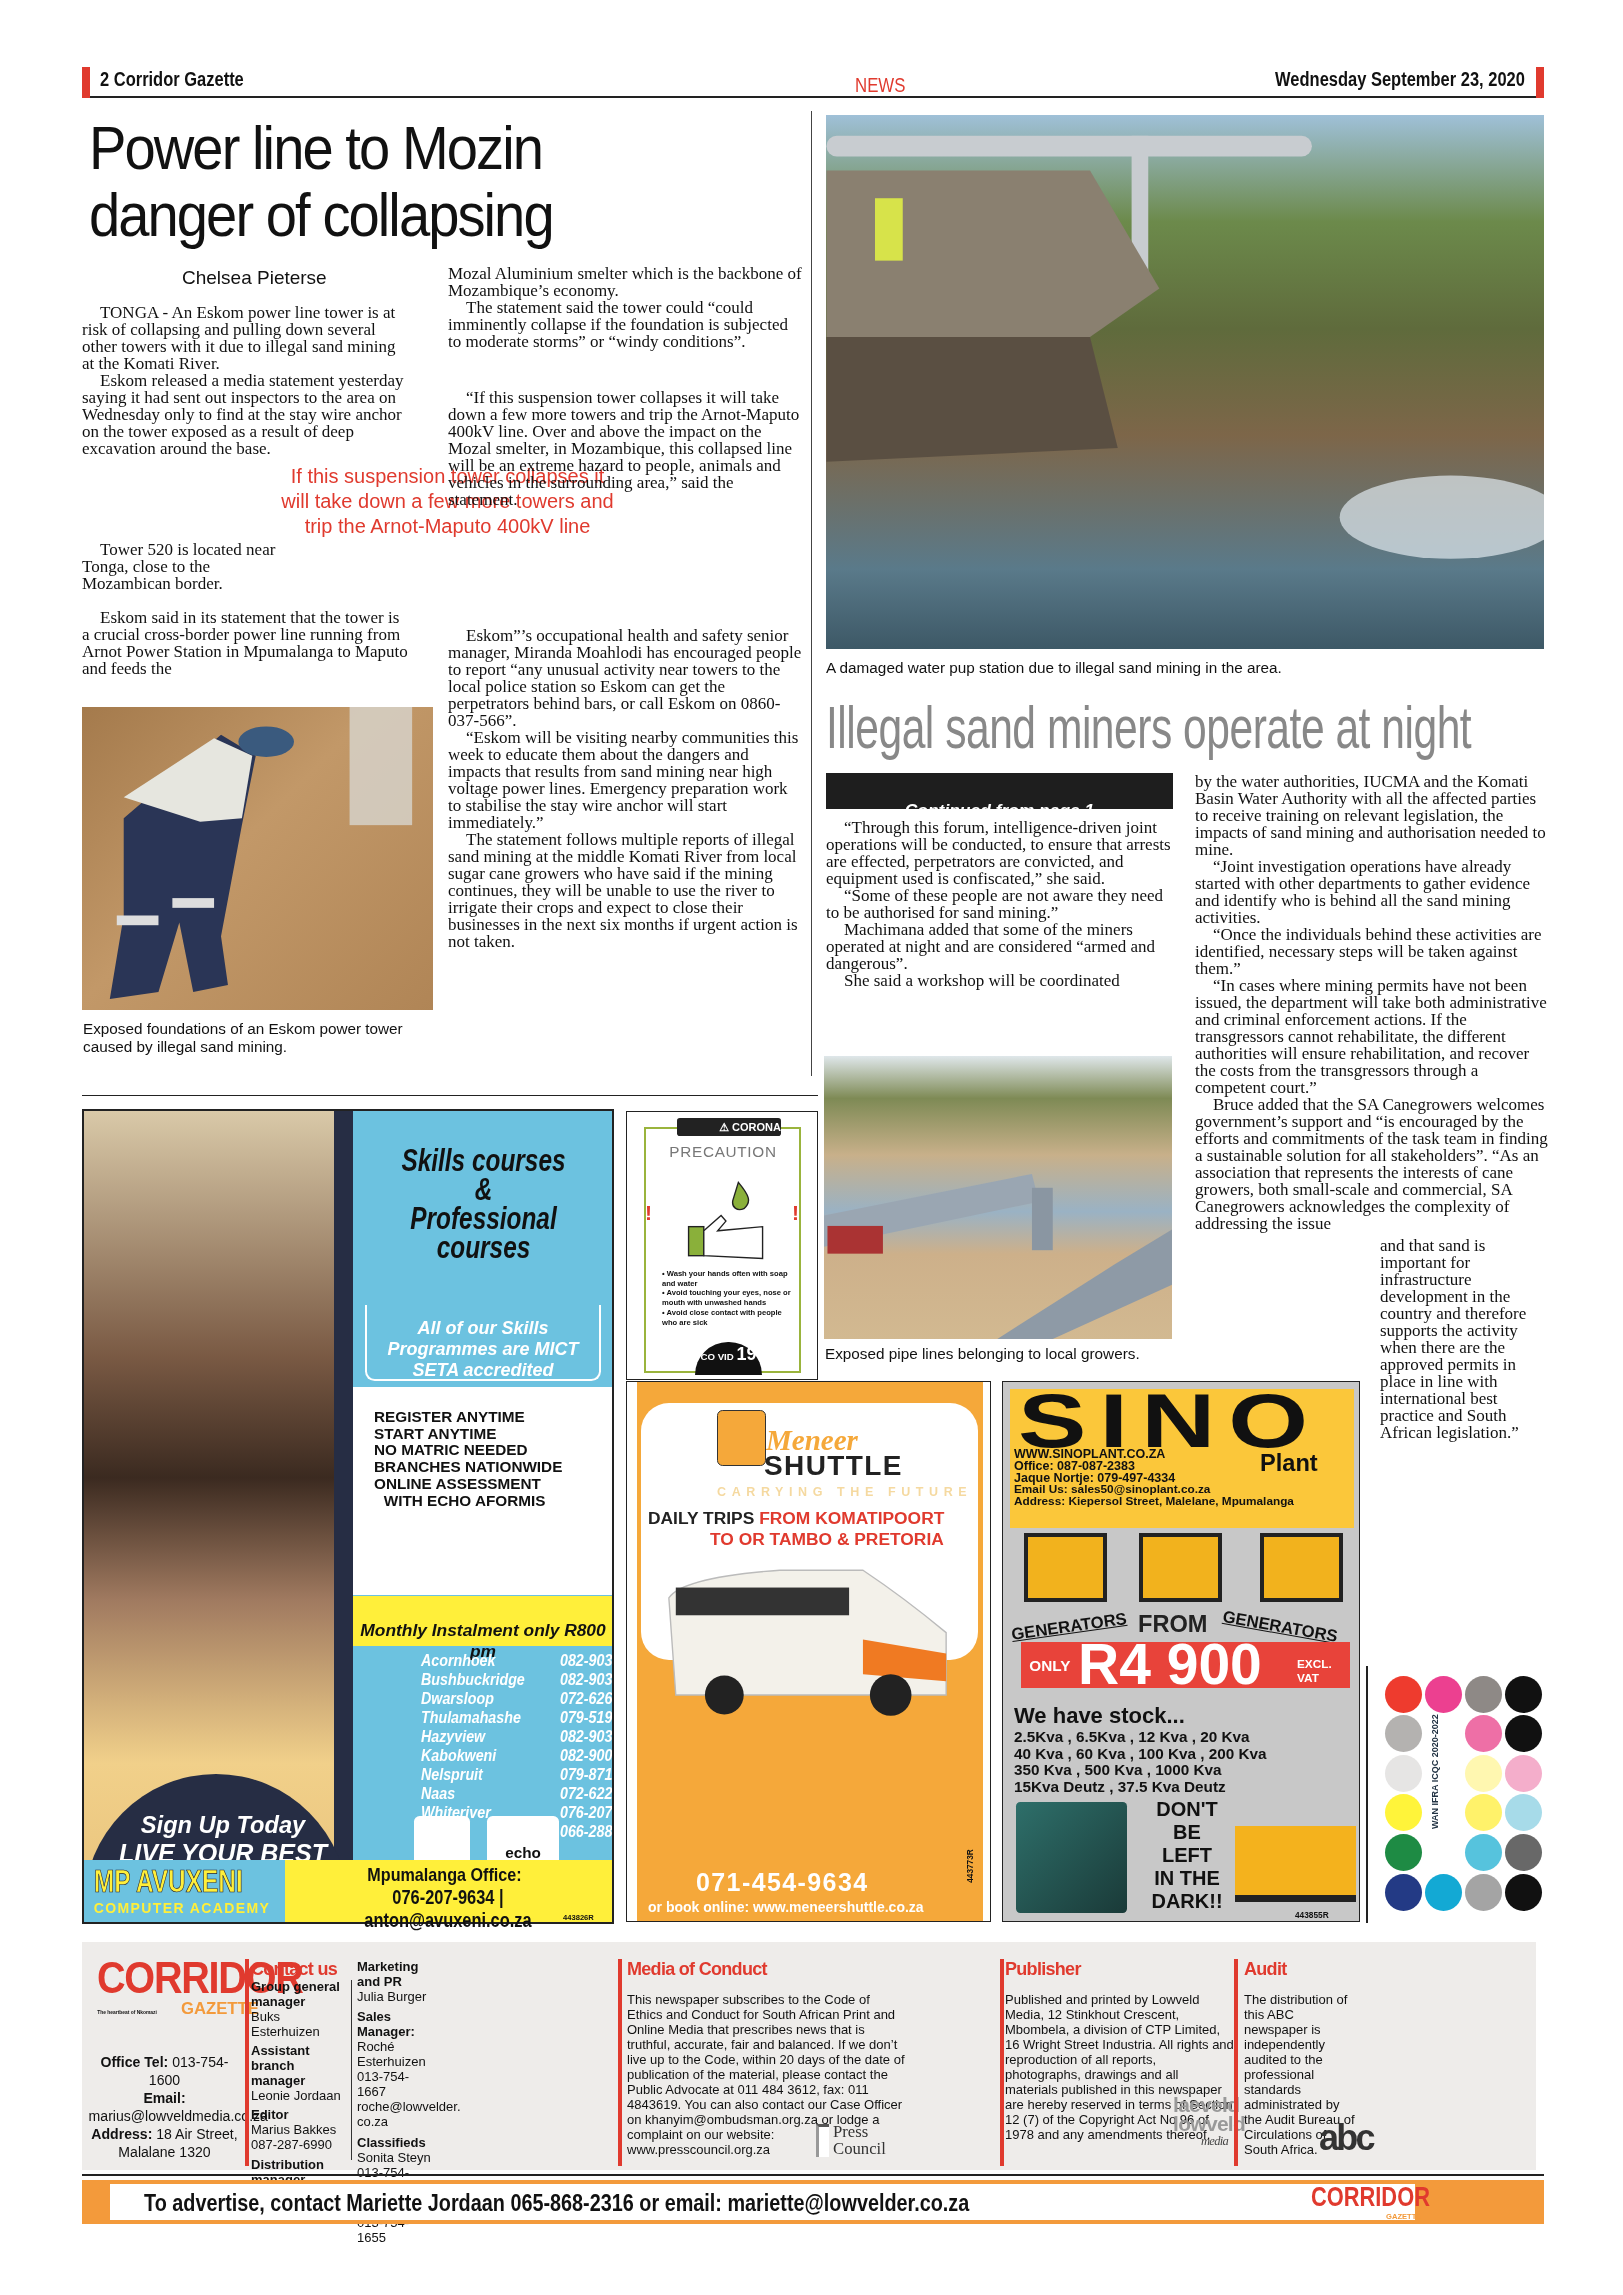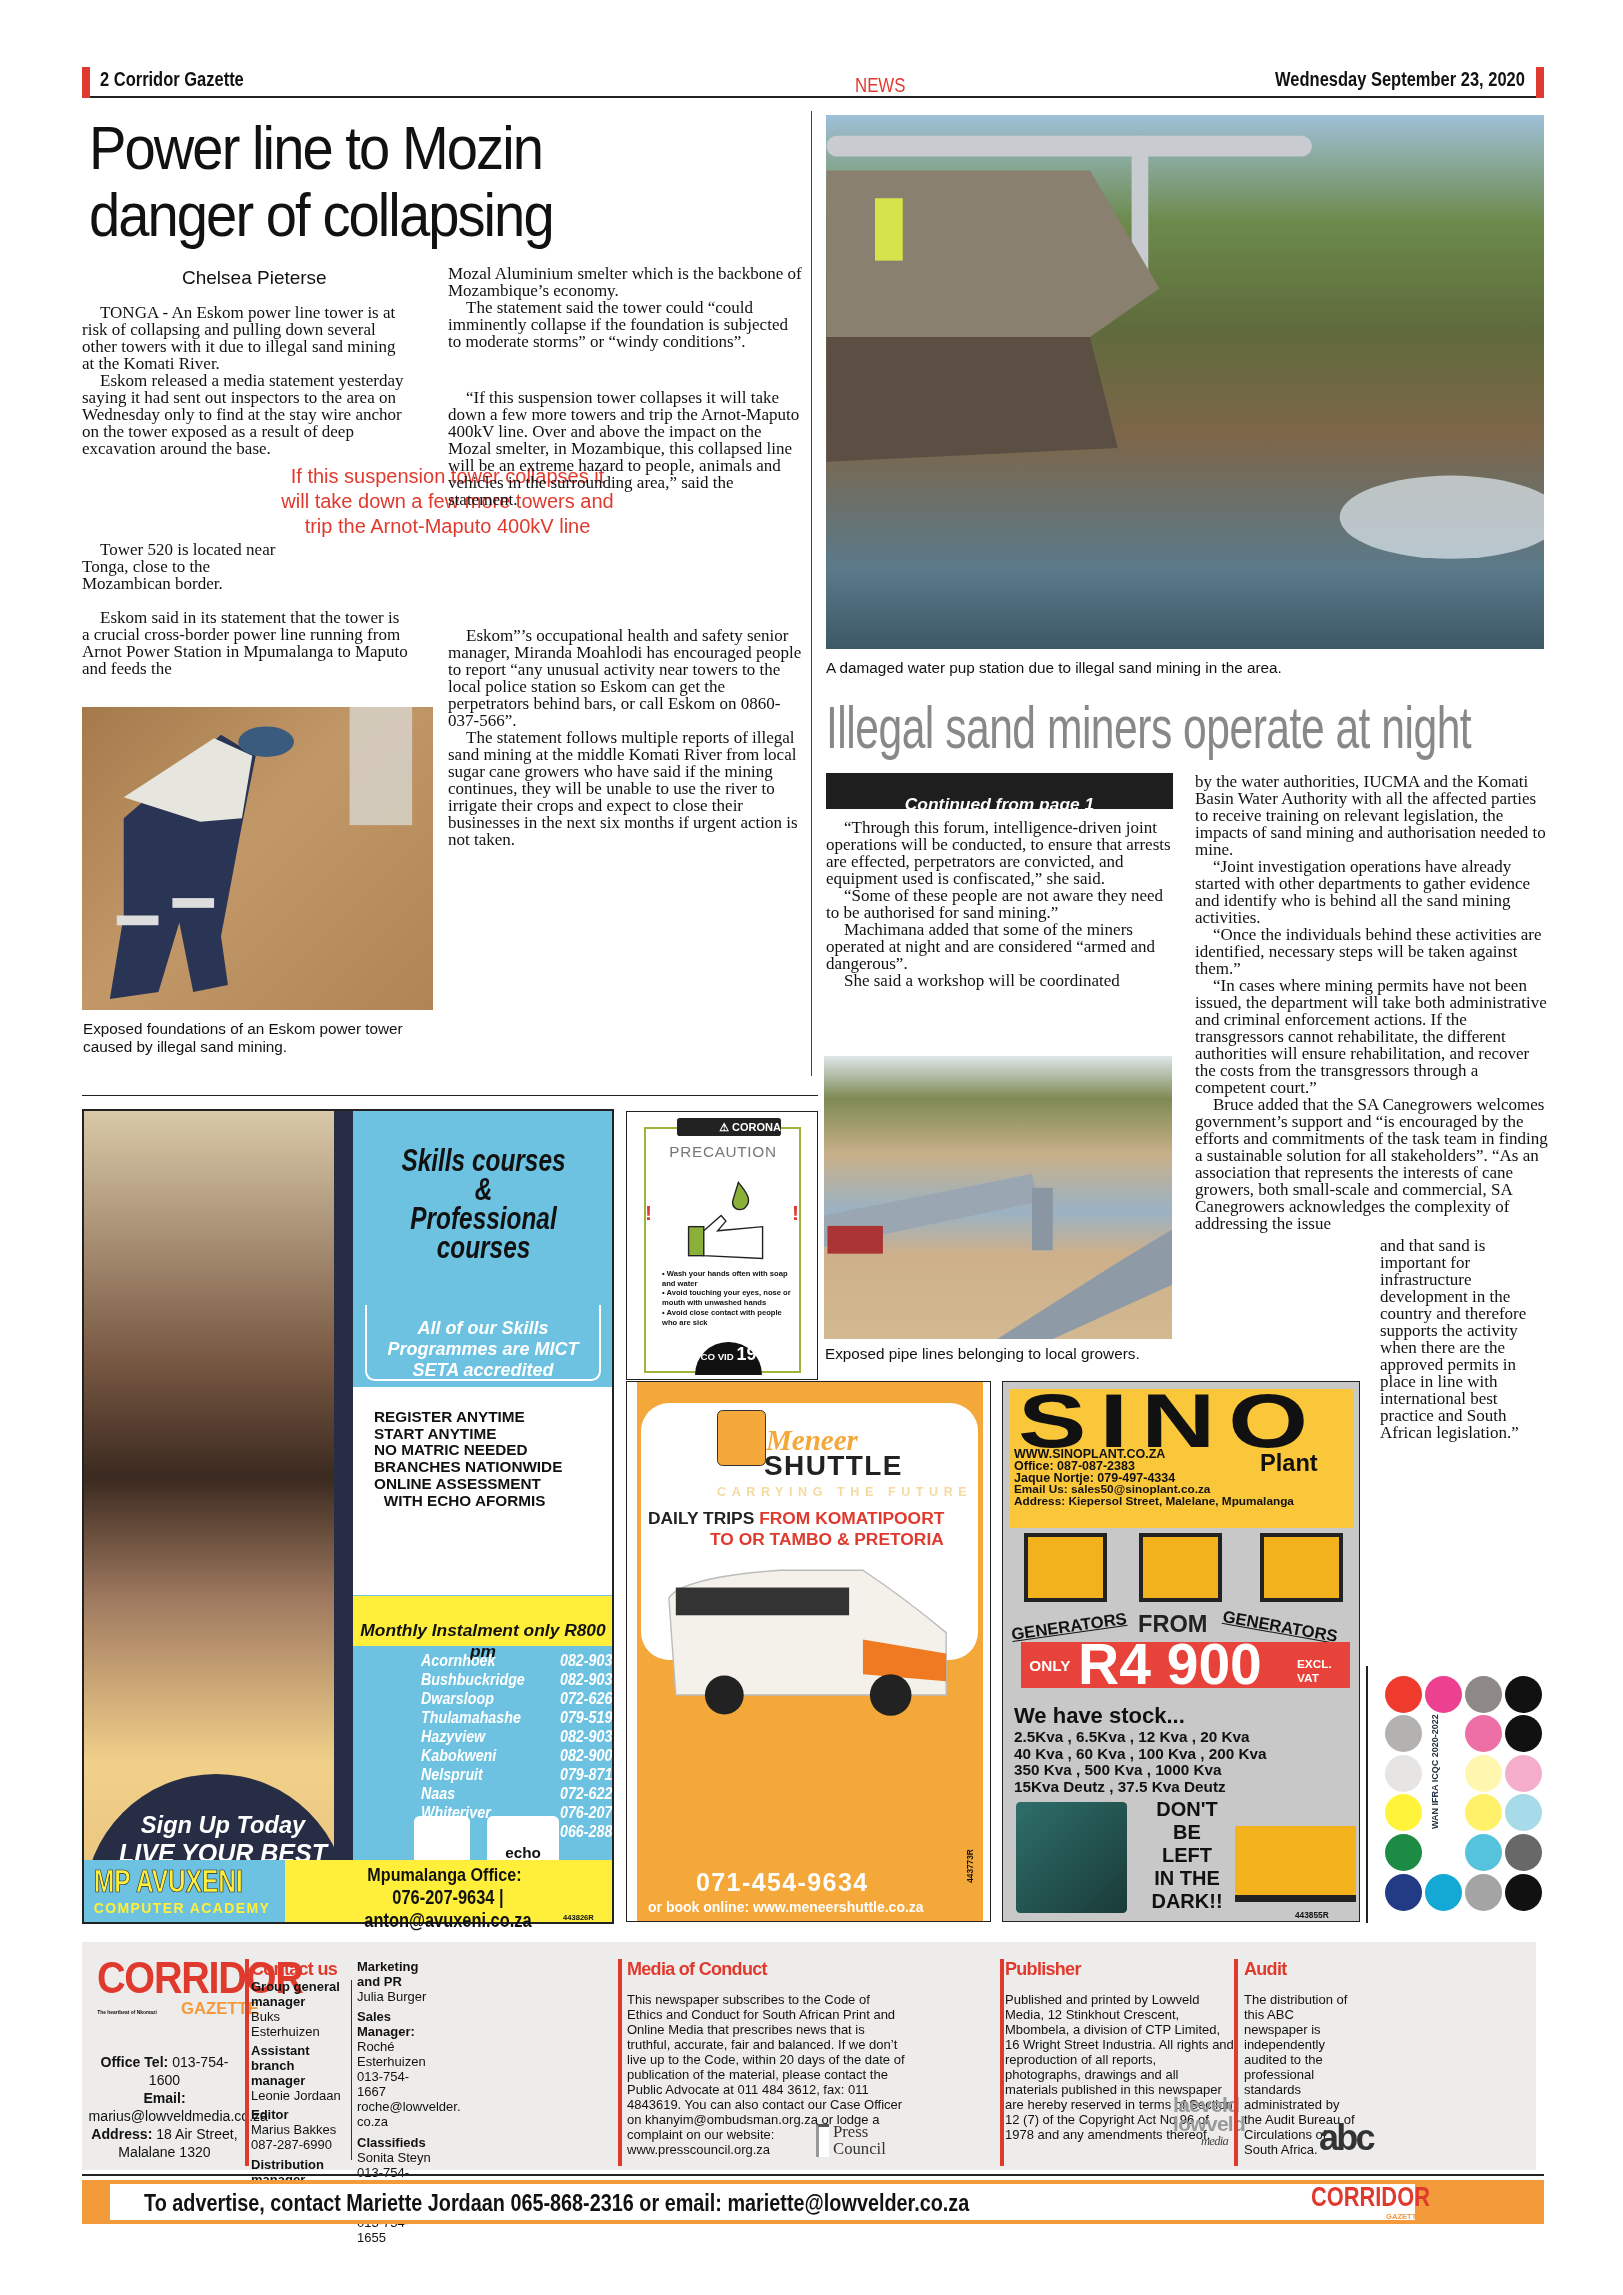--- a/index.html
+++ b/index.html
@@ -18,21 +18,21 @@
 
 .hl1{left:89px;top:115px;width:625px;font:61px/67px "Liberation Sans",sans-serif;letter-spacing:-2.1px;transform:scaleX(.92);transform-origin:left;color:#111}
 .hl2{left:826px;top:694px;width:736px;font:60px/67px "Liberation Sans",sans-serif;color:#888;transform:scaleX(.71);transform-origin:left;white-space:nowrap;letter-spacing:-0.7px}
 .byline{font:19px "Liberation Sans",sans-serif}
 .col{font-size:17px;line-height:17px;text-align:left}
 .col p{text-indent:18px}
 .col p.ni{text-indent:0}
 .pull{color:#e03a2e;font:20px/25px "Liberation Sans",sans-serif;text-align:center}
 .cap{font:15.3px/18px "Liberation Sans",sans-serif}
 .photo{overflow:hidden}
-.cont{background:#1e1e1e;color:#fff;text-align:center;font:italic bold 17.4px "Liberation Sans",sans-serif;padding-top:21px}
+.cont{background:#1e1e1e;color:#fff;text-align:center;font:italic bold 17.4px "Liberation Sans",sans-serif;padding-top:27px}
 
 .adbox{border:2.1px solid #222}
 .ital{font-family:"Liberation Sans",sans-serif;font-style:italic;font-weight:bold}
 .branches{display:grid;grid-template-columns:139px 125px;row-gap:0}
 .branches span{font:italic bold 17.4px/19px "Liberation Sans",sans-serif;color:#fff;transform:scaleX(.82);transform-origin:left}
 .dot{position:absolute;width:37px;height:37px;border-radius:50%}
 
 #foot{left:82px;top:1942px;width:1454px;height:228px;background:#eeecea}
 .fh{color:#e03a2e;font:bold 18px "Liberation Sans",sans-serif;letter-spacing:-0.7px}
 .fb{font:13px/15px "Liberation Sans",sans-serif}
@@ -75,20 +75,21 @@
 
 <div class="abs col" style="left:448px;top:265px;width:354px;height:124px;overflow:hidden">
   <p class="ni">Mozal Aluminium smelter which is the backbone of Mozambique’s economy.</p>
   <p>The statement said the tower could “could imminently collapse if the foundation is subjected to moderate storms” or “windy conditions”.</p>
 </div>
 <div class="abs col" style="left:448px;top:389px;width:354px;height:305px;overflow:hidden">
   <p><span>“If this suspension tower collapses it will take down a few more towers and trip the Arnot-Maputo 400kV line. Over and above the impact on the Mozal smelter, in Mozambique, this collapsed line will be an extreme hazard to people, animals and vehicles in the surrounding area,” said the statement.</span></p>
 </div>
 <div class="abs col" style="left:448px;top:627px;width:354px">
   <p>Eskom”’s occupational health and safety senior manager, Miranda Moahlodi has encouraged people to report “any unusual activity near towers to the local police station so Eskom can get the perpetrators behind bars, or call Eskom on 0860-037-566”.</p>
+  <p>“Eskom will be visiting nearby communities this week to educate them about the dangers and impacts that results from sand mining near high voltage power lines. Emergency preparation work to stabilise the stay wire anchor will start immediately.”</p>
   <p>The statement follows multiple reports of illegal sand mining at the middle Komati River from local sugar cane growers who have said if the mining continues, they will be unable to use the river to irrigate their crops and expect to close their businesses in the next six months if urgent action is not taken.</p>
 </div>
 
 <div class="abs photo" style="left:82px;top:707px;width:351px;height:303px;background:linear-gradient(135deg,#a47a4c,#c29868 45%,#b08556)">
   <svg width="351" height="303" viewBox="0 0 505 436">
     <rect x="385" y="0" width="90" height="170" fill="#d6d1c8" opacity=".85"></rect>
     <path d="M60 160 L200 40 L250 70 L230 170 L200 330 L210 400 L160 410 L140 310 L110 410 L40 420 L60 300 Z" fill="#2a3556"></path>
     <path d="M60 130 L190 45 L245 70 L230 160 L170 165 Z" fill="#e6e6df"></path>
     <ellipse cx="265" cy="50" rx="40" ry="22" fill="#3a5a7e"></ellipse>
     <rect x="50" y="300" width="60" height="14" fill="#ddd"></rect>

